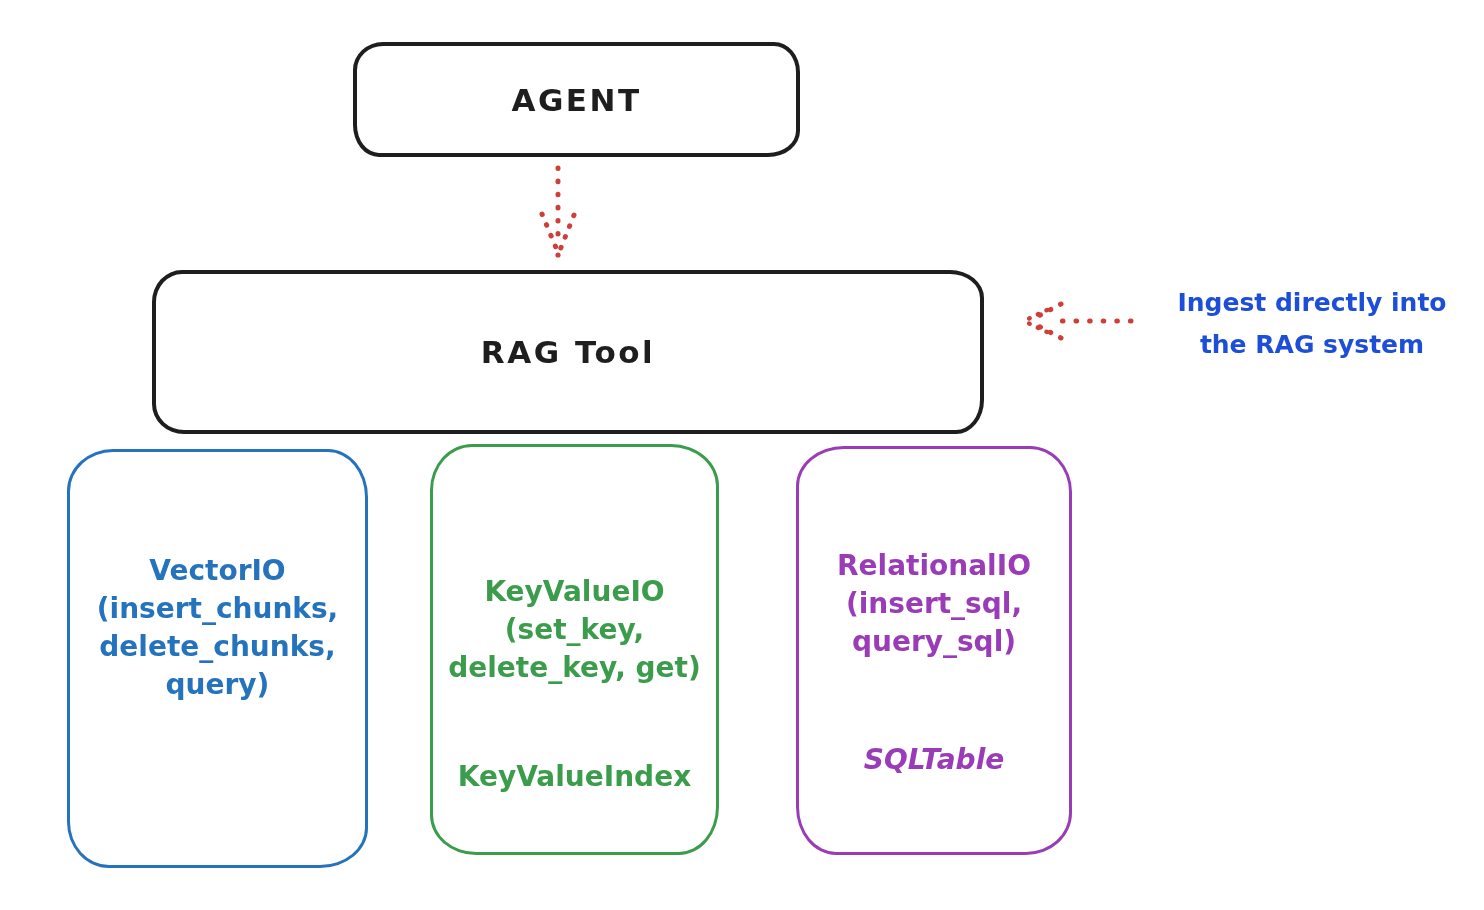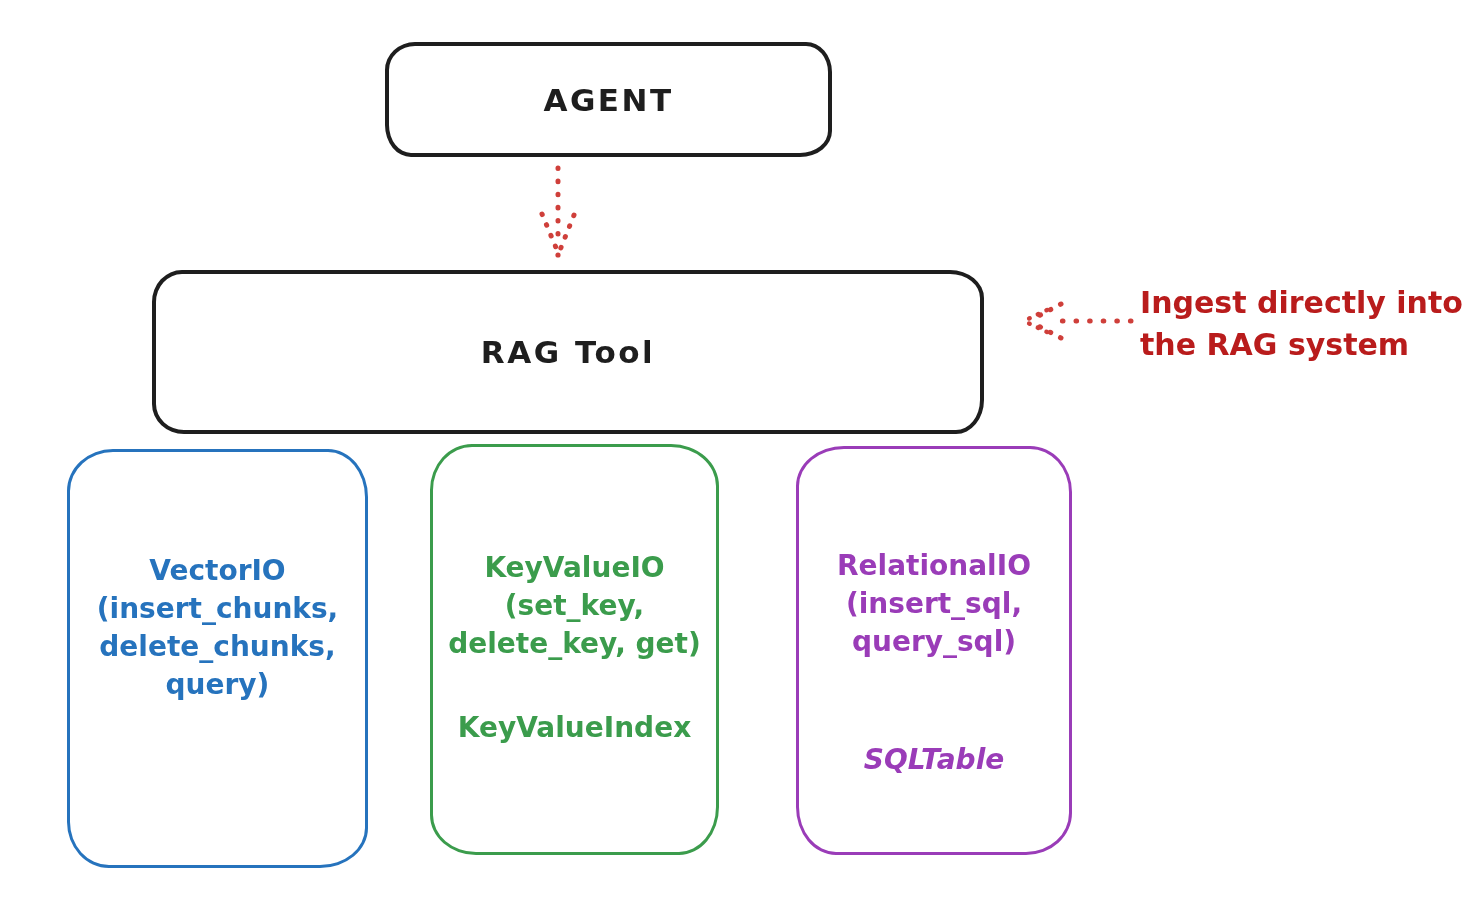--- a/index.html
+++ b/index.html
@@ -18,21 +18,21 @@
   .node {
     position: absolute;
     box-sizing: border-box;
     background: #ffffff;
   }
   
   .node-agent {
     left: 353px; top: 42px; width: 447px; height: 115px;
     border: 4px solid #1e1e1e;
     border-radius: 30px 26px 32px 26px / 28px 30px 26px 32px;
-    display: flex; align-items: center; justify-content: center; margin-left: 32px;
+    display: flex; align-items: center; justify-content: center;
   }
   .node-rag {
     left: 152px; top: 270px; width: 832px; height: 164px;
     border: 4px solid #1e1e1e;
     border-radius: 30px 34px 28px 32px / 32px 28px 34px 30px;
     display: flex; align-items: center; justify-content: center;
   }
   .black-label {
     color: #1e1e1e;
     font-size: 31px;
@@ -66,33 +66,34 @@
     padding-top: 98px;
     gap: 32px;
   }
   .methods, .index-label {
     font-size: 28px;
     font-weight: 600;
     line-height: 38px;
     white-space: pre-line;
   }
   .node-vector .methods, .node-vector .index-label { color: #2673bd; }
-  .node-keyvalue .methods, .node-keyvalue .index-label { color: #3b9c4c; }
+  .node-keyvalue .methods, .node-keyvalue .index-label { color: #3b9c4c; margin-top: 24px; }
   .node-relational .methods, .node-relational .index-label { color: #9a3cb8; }
   .node-vector .index-label { margin-top: 39px; }
-  .node-keyvalue .index-label { margin-top: 46px; }
+  .node-keyvalue .index-label { margin-top: 71px; }
   .node-relational .index-label { margin-top: 48px; font-style: italic; }
   
   .annotation {
     position: absolute;
     left: 1140px; top: 282px; width: 344px;
-    color: #b91c1c;
-    font-size: 30px;
+    color: #1d4ed8;
+    font-size: 25px;
     font-weight: 700;
     line-height: 42px;
+    text-align: center;
     white-space: pre-line;
   }
   
   .arrows {
     position: absolute;
     left: 0; top: 0;
     pointer-events: none;
   }
 </style>
 </head>

